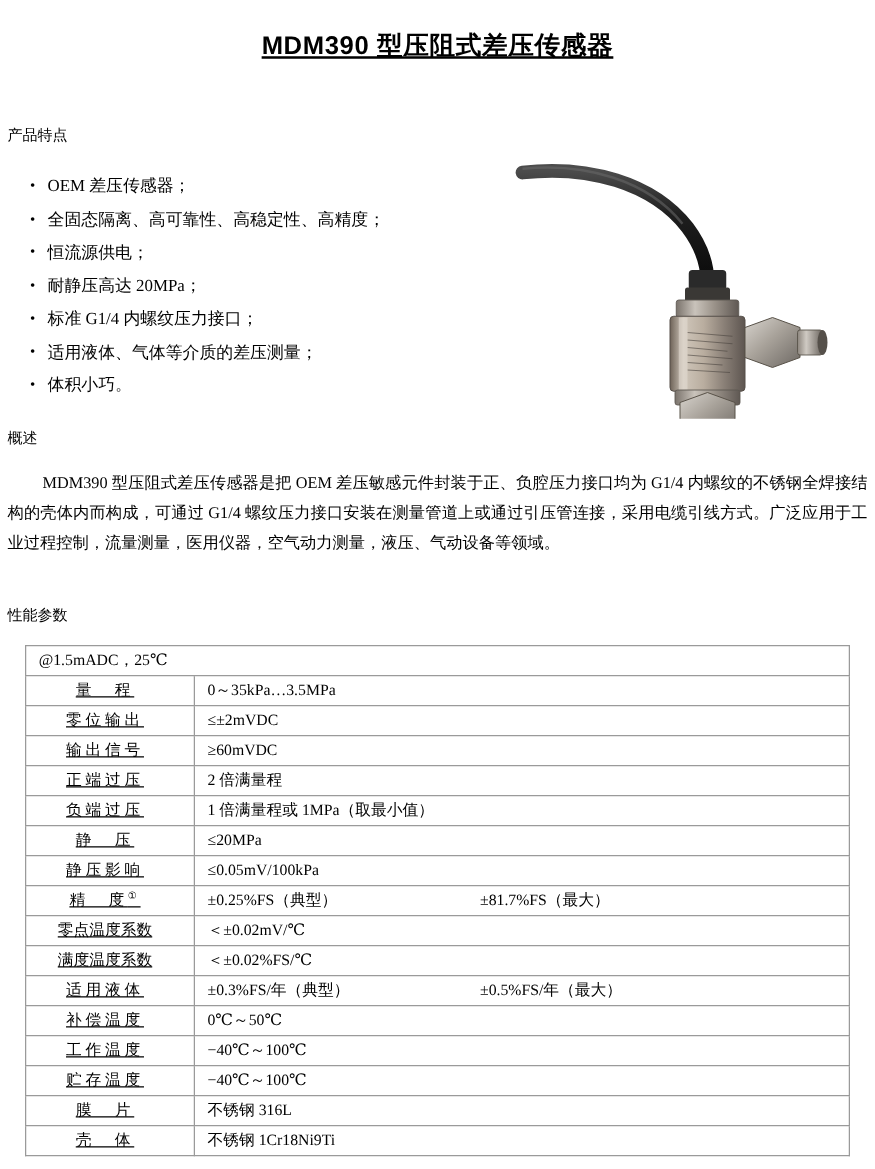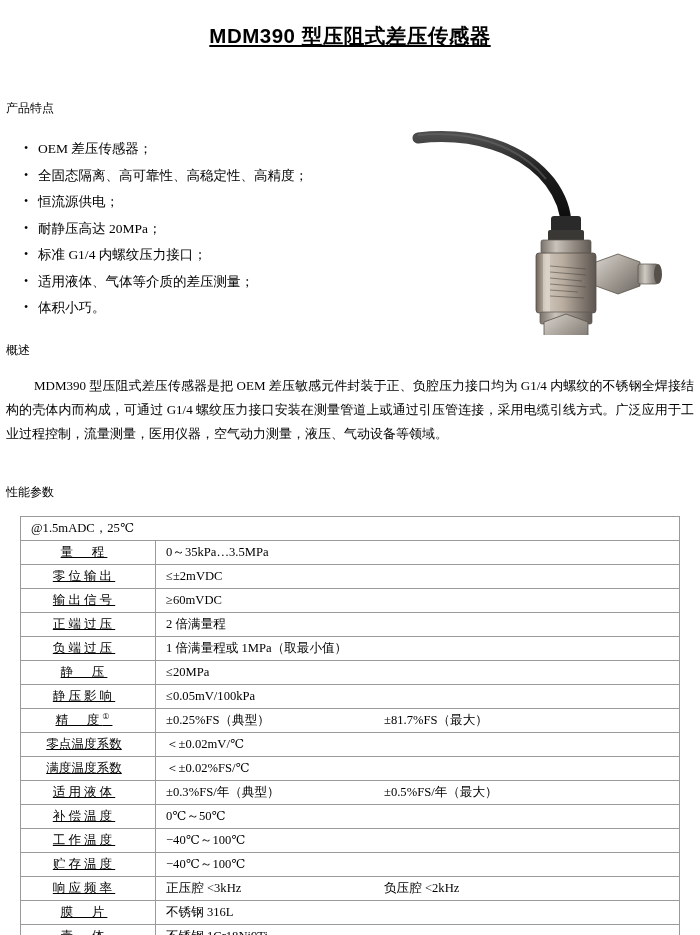--- a/index.html
+++ b/index.html
@@ -284,29 +284,20 @@
         </tr>
         <tr>
           <td class="label-cell">工作温度</td>
           <td class="val-cell">−40℃～100℃</td>
         </tr>
         <tr>
           <td class="label-cell">贮存温度</td>
           <td class="val-cell">−40℃～100℃</td>
         </tr>
         <tr>
-          <td class="label-cell">响应频率</td>
-          <td class="val-cell">
-            <div class="val-wrap">
-              <span class="val-main">正压腔 &lt;3kHz</span>
-              <span class="val-sec">负压腔 &lt;2kHz</span>
-            </div>
-          </td>
-        </tr>
-        <tr>
           <td class="label-cell">膜　片</td>
           <td class="val-cell">不锈钢 316L</td>
         </tr>
         <tr>
           <td class="label-cell">壳　体</td>
           <td class="val-cell">不锈钢 1Cr18Ni9Ti</td>
         </tr>
       </tbody>
   </table>
 

